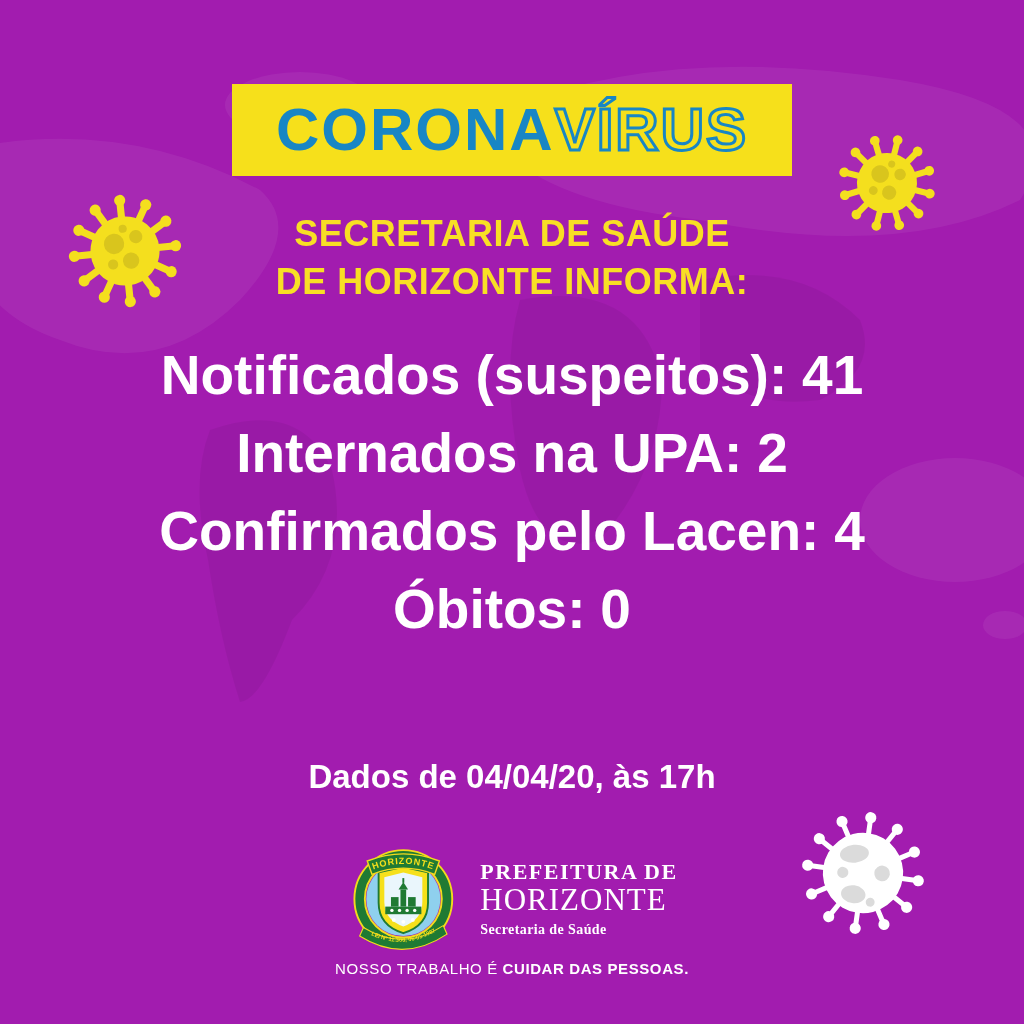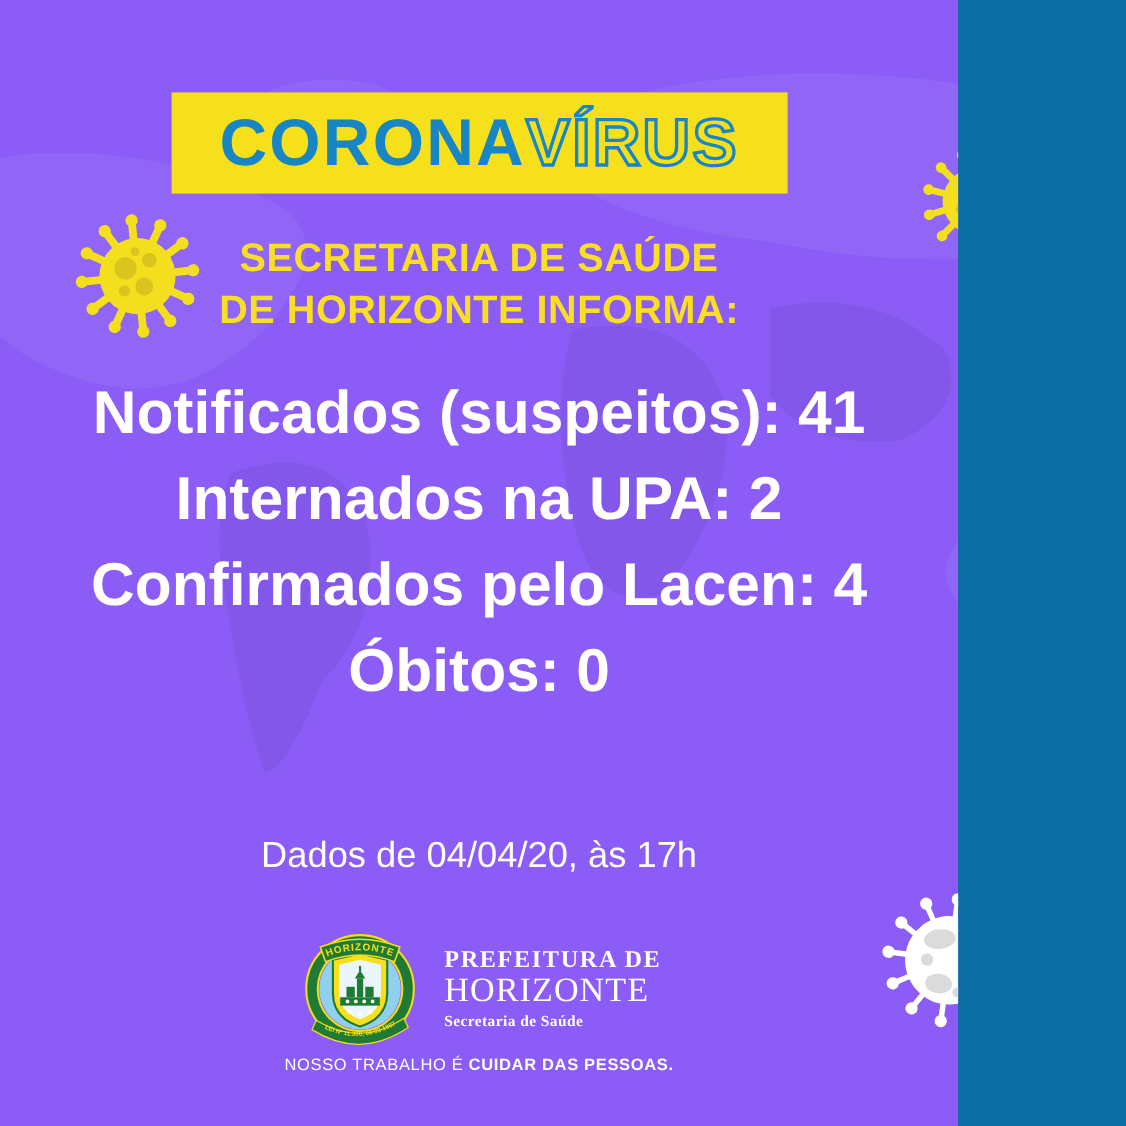--- a/index.html
+++ b/index.html
@@ -1,18 +1,18 @@
 <!DOCTYPE html>
 <html><head>
 <meta charset="utf-8">
 <style>
   html,body{margin:0;padding:0;background:#0a6ea5;}
   .poster{
-    position:relative;width:871px;height:1024px;overflow:hidden;
-    background:#8b5cf6;
+    position:relative;width:1024px;height:1024px;overflow:hidden;
+    background:#a21caf;
     font-family:"Liberation Sans", sans-serif;
   }
   .map{position:absolute;left:0;top:0;width:1024px;height:1024px;}
 
   
   .banner{
     position:absolute;left:50%;top:84px;transform:translateX(-50%);
     width:560px;height:92px;box-sizing:border-box;
     background:#F6E01B;
     display:flex;align-items:center;justify-content:center;
@@ -30,21 +30,21 @@
   
   .stats{
     position:absolute;top:336px;left:0;width:100%;text-align:center;
     color:#FFFFFF;font-size:55px;font-weight:700;line-height:78px;
   }
   .stat-value{margin-left:.27em;margin-top:12px;}
 
   
   .date{
     position:absolute;top:758px;left:0;width:100%;text-align:center;
-    color:#FFFFFF;font-size:33px;font-weight:400;
+    color:#FFFFFF;font-size:33px;font-weight:700;
   }
 
   
   .footer{
     position:absolute;top:842px;left:50%;transform:translateX(-50%);
     display:flex;align-items:center;gap:20px;
   }
   .orgtext{font-family:"Liberation Serif", serif;color:#FFFFFF;line-height:1.05;}
   .org1{font-size:22px;letter-spacing:1.5px;font-weight:bold;}
   .org2{font-size:31px;letter-spacing:1px;margin-top:1px;}

